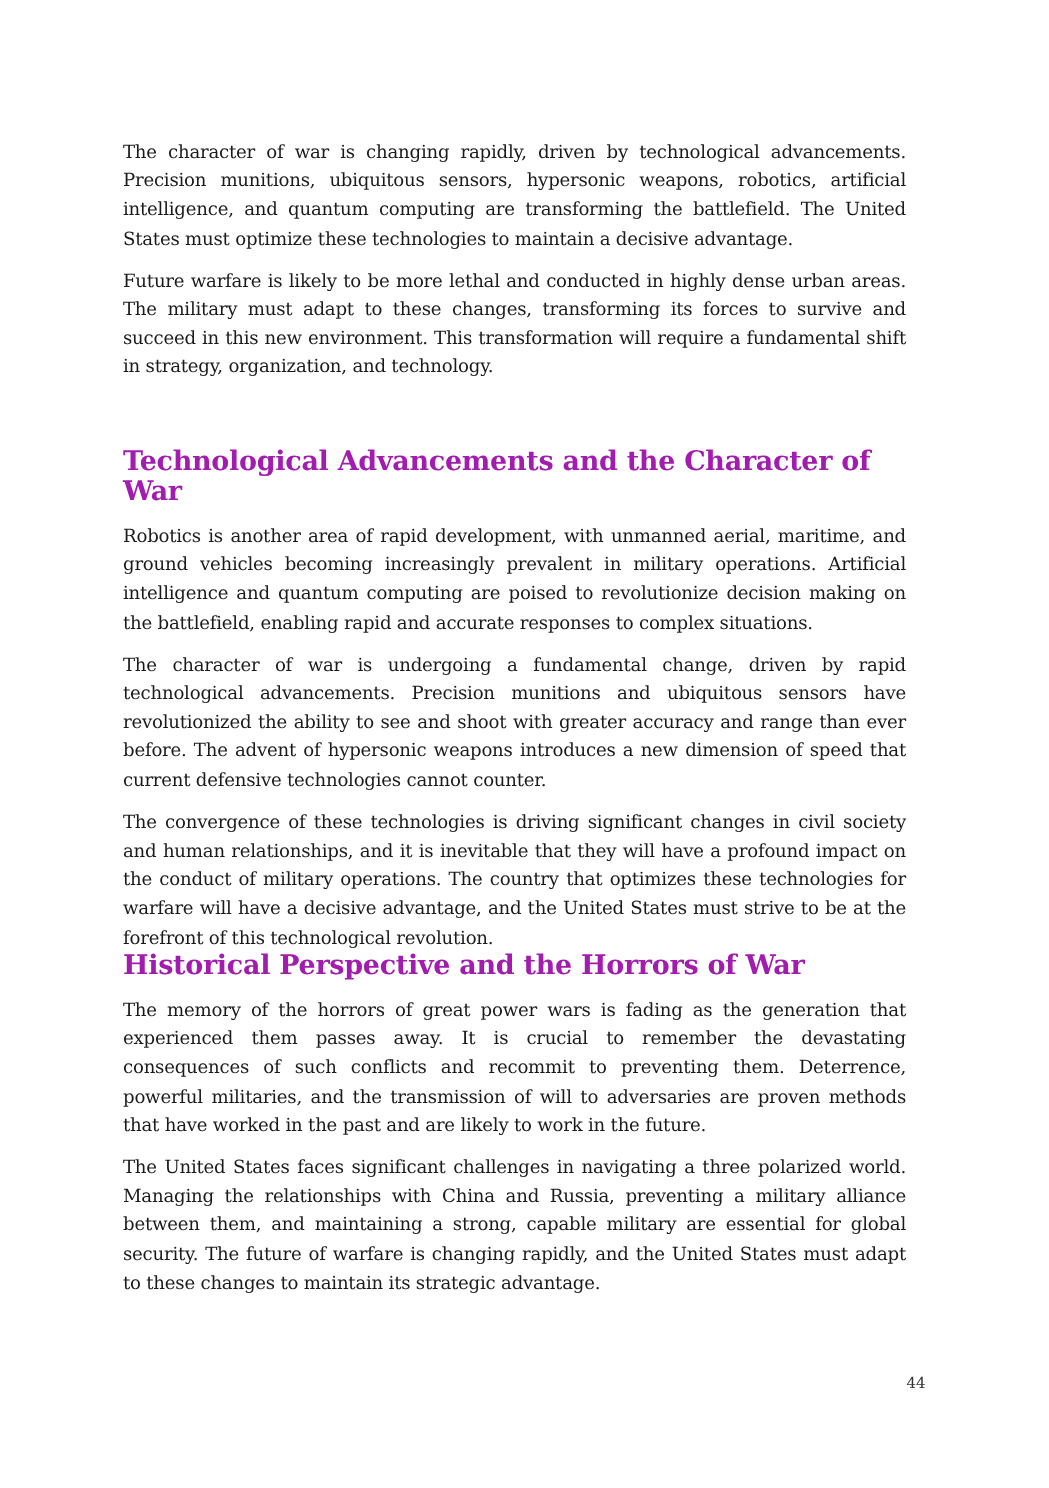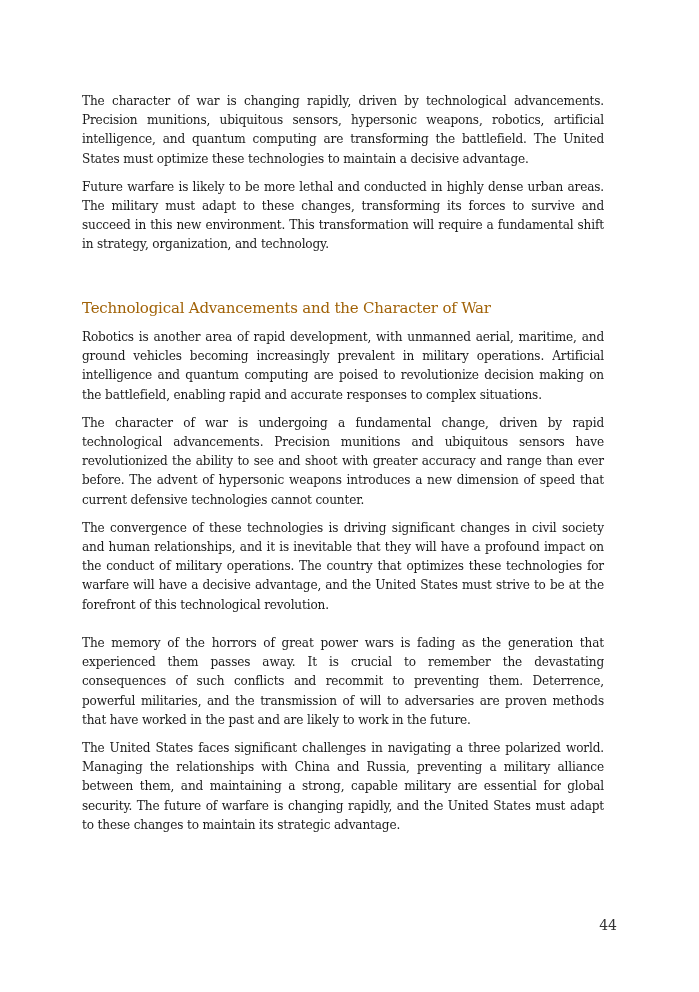--- a/index.html
+++ b/index.html
@@ -6,46 +6,47 @@
   body { width: 699px; height: 992px; position: relative; overflow: hidden; }
   .page {
     position: absolute; left: 82px; top: 0; width: 535px;
     font-family: "DejaVu Serif", serif; color: #1a1a1a;
   }
   .para {
     font-size: 12.1px; line-height: 19.2px; text-align: justify;
     margin: 0 13px 9px 0; letter-spacing: -0.15px;
   }
   .heading {
-    font-size: 15px; line-height: 20px; font-weight: normal;
-    margin: 0 0 10px 0; letter-spacing: -0.2px; color: #a16207;
+    font-size: 18px; line-height: 20px; font-weight: bold;
+    margin: 0 0 10px 0; letter-spacing: -0.2px; color: #a21caf;
   }
   .intro { position: absolute; top: 92px; left: 0; width: 535px; }
   .sec2 { position: absolute; top: 298px; left: 0; width: 535px; }
   .sec3 { position: absolute; top: 634px; left: 0; width: 535px; }
   .pagenum {
     position: absolute; top: 917px; right: 82px;
-    font-family: "DejaVu Serif", serif; font-size: 14px; color: #333; text-align: right;
+    font-family: "DejaVu Serif", serif; font-size: 10px; color: #333; text-align: right;
   }
 </style>
 </head>
 <body>
 
 <div class="page">
   <div class="intro">
     <p class="para">The character of war is changing rapidly, driven by technological advancements. Precision munitions, ubiquitous sensors, hypersonic weapons, robotics, artificial intelligence, and quantum computing are transforming the battlefield. The United States must optimize these technologies to maintain a decisive advantage.</p>
     <p class="para">Future warfare is likely to be more lethal and conducted in highly dense urban areas. The military must adapt to these changes, transforming its forces to survive and succeed in this new environment. This transformation will require a fundamental shift in strategy, organization, and technology.</p>
   </div>
 
   <div class="sec2">
     <h2 class="heading">Technological Advancements and the Character of War</h2>
     <p class="para">Robotics is another area of rapid development, with unmanned aerial, maritime, and ground vehicles becoming increasingly prevalent in military operations. Artificial intelligence and quantum computing are poised to revolutionize decision making on the battlefield, enabling rapid and accurate responses to complex situations.</p>
     <p class="para">The character of war is undergoing a fundamental change, driven by rapid technological advancements. Precision munitions and ubiquitous sensors have revolutionized the ability to see and shoot with greater accuracy and range than ever before. The advent of hypersonic weapons introduces a new dimension of speed that current defensive technologies cannot counter.</p>
     <p class="para">The convergence of these technologies is driving significant changes in civil society and human relationships, and it is inevitable that they will have a profound impact on the conduct of military operations. The country that optimizes these technologies for warfare will have a decisive advantage, and the United States must strive to be at the forefront of this technological revolution.</p>
   </div>
 
   <div class="sec3">
+    <h2 class="heading">Historical Perspective and the Horrors of War</h2>
     <p class="para">The memory of the horrors of great power wars is fading as the generation that experienced them passes away. It is crucial to remember the devastating consequences of such conflicts and recommit to preventing them. Deterrence, powerful militaries, and the transmission of will to adversaries are proven methods that have worked in the past and are likely to work in the future.</p>
     <p class="para">The United States faces significant challenges in navigating a three polarized world. Managing the relationships with China and Russia, preventing a military alliance between them, and maintaining a strong, capable military are essential for global security. The future of warfare is changing rapidly, and the United States must adapt to these changes to maintain its strategic advantage.</p>
   </div>
 </div>
 
 <div class="pagenum">44</div>
 
 </body></html>

